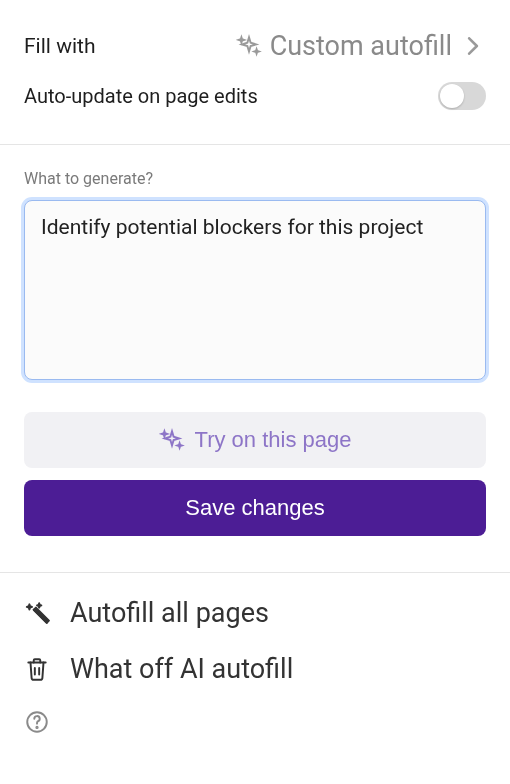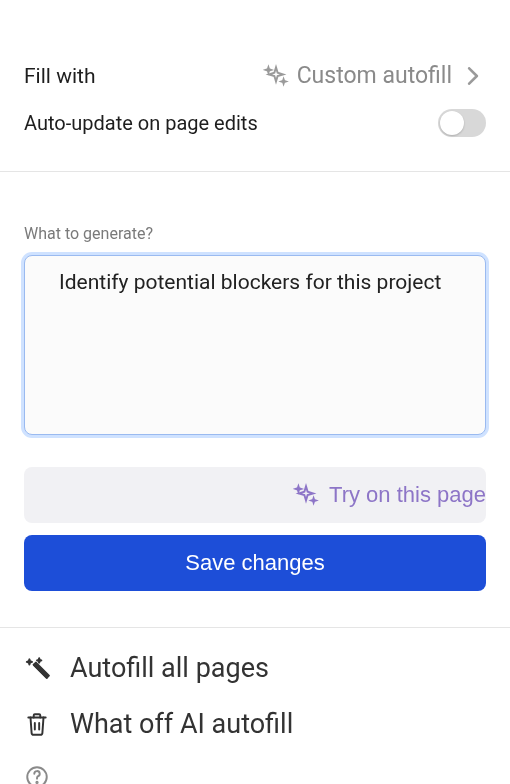--- a/index.html
+++ b/index.html
@@ -2,37 +2,37 @@
 <html><head>
   <meta charset="utf-8">
   <style>
     * { box-sizing: border-box; margin: 0; padding: 0; }
     body {
       font-family: -apple-system, BlinkMacSystemFont, "Segoe UI", Roboto, sans-serif;
       width: 510px;
       background: #fff;
       color: #1e1e1e;
     }
-    .section { padding: 20px 24px; margin-top: 32px; }
+    .section { padding: 20px 24px; }
     .row {
       display: flex;
       align-items: center;
       justify-content: space-between;
       padding: 10px 0;
     }
     .fill-with-label {
       font-size: 21px;
       color: #1e1e1e;
     }
     .fill-with-value {
       display: flex;
       align-items: center;
       gap: 8px;
       color: #8a8a8a;
-      font-size: 23px;
+      font-size: 27px;
       cursor: pointer;
     }
     .auto-update-label {
       font-size: 20px;
       color: #1e1e1e;
     }
     .toggle {
       width: 48px;
       height: 28px;
       background: #d8d8d8;
@@ -58,21 +58,21 @@
       font-size: 16px;
       color: #7a7a7a;
       margin-bottom: 12px;
       display: block;
     }
     .textarea {
       width: 100%;
       height: 180px;
       border: 1px solid #c5c5c5;
       border-radius: 8px;
-      padding: 14px 34px;
+      padding: 14px 16px;
       font-size: 21px;
       font-family: inherit;
       color: #222;
       background: #fbfbfb;
       resize: none;
       outline: none;
       box-shadow: 0 0 0 3px #cfe2ff;
       border-color: #9abaf0;
     }
     .buttons { margin-top: 28px; }
@@ -86,24 +86,23 @@
       border: none;
       border-radius: 8px;
       font-size: 22px;
       font-weight: 500;
       cursor: pointer;
       margin-bottom: 12px;
     }
     .btn-secondary {
       background: #f1f1f4;
       color: #8d75c7;
-      justify-content: flex-end;
     }
     .btn-primary {
-      background: #1d4ed8;
+      background: #4c1d95;
       color: #fff;
     }
     .option-list {
       padding: 8px 24px 20px 24px;
     }
     .option-item {
       display: flex;
       align-items: center;
       gap: 20px;
       padding: 12px 0;

